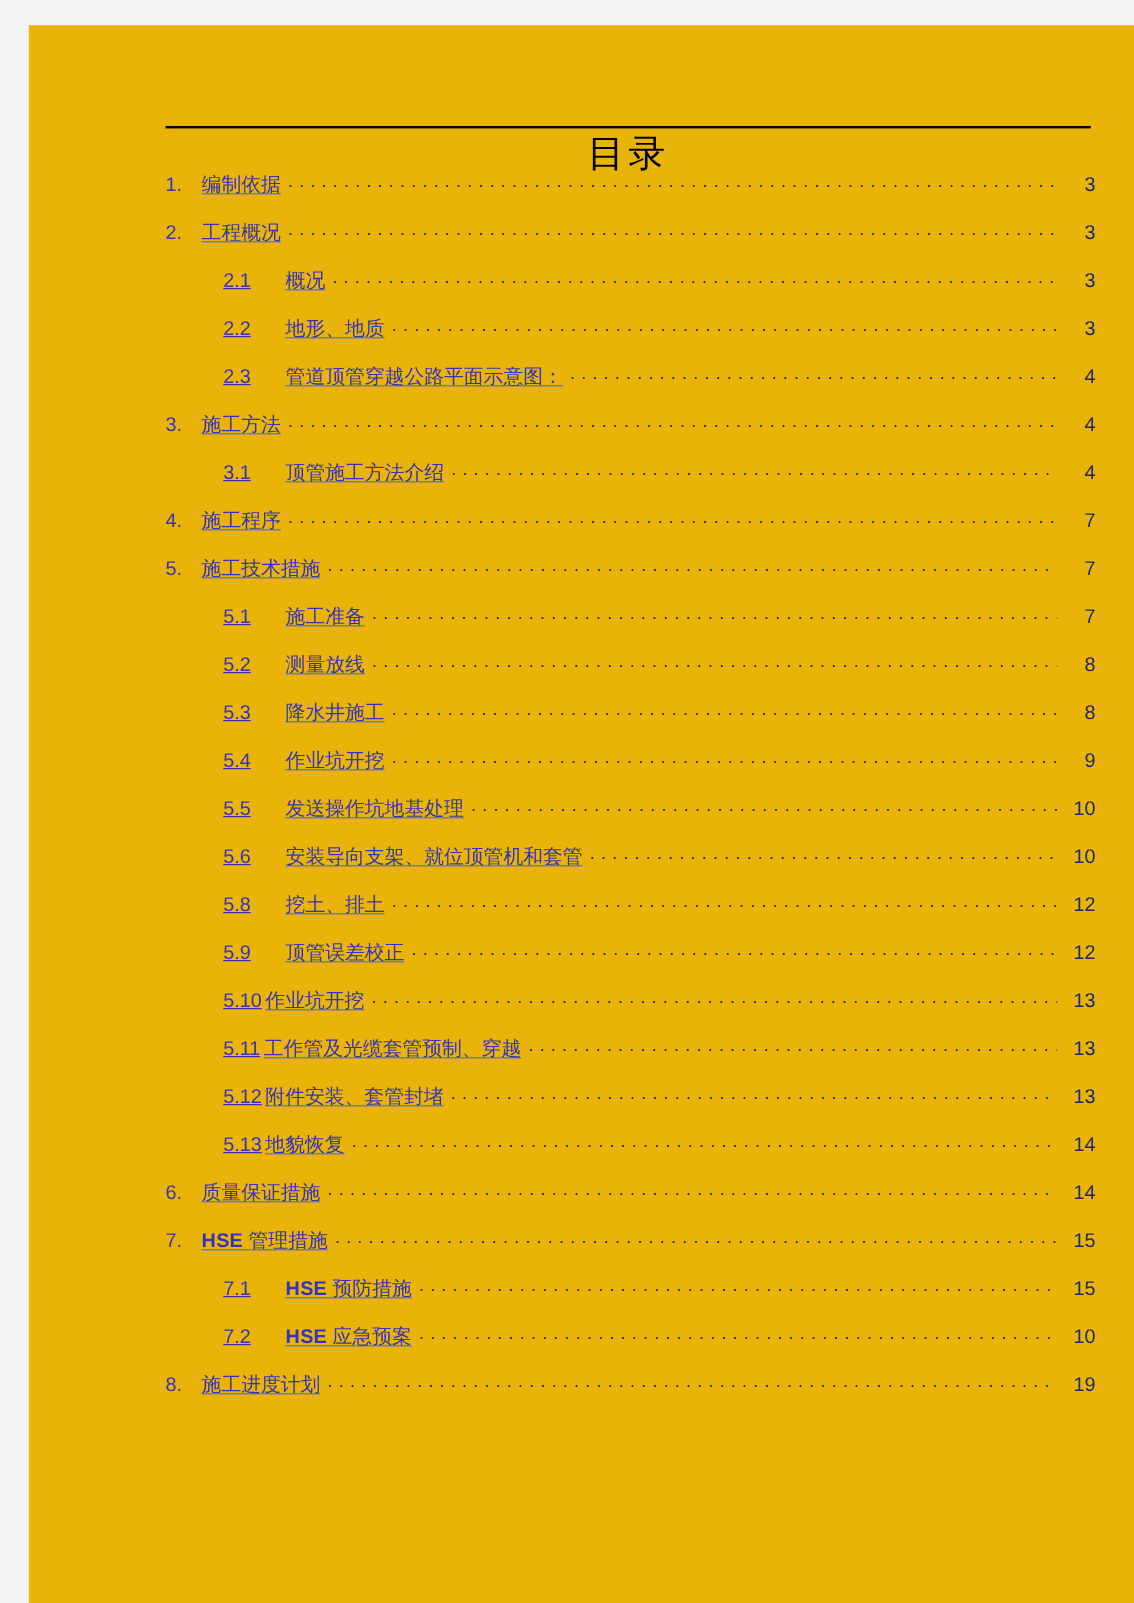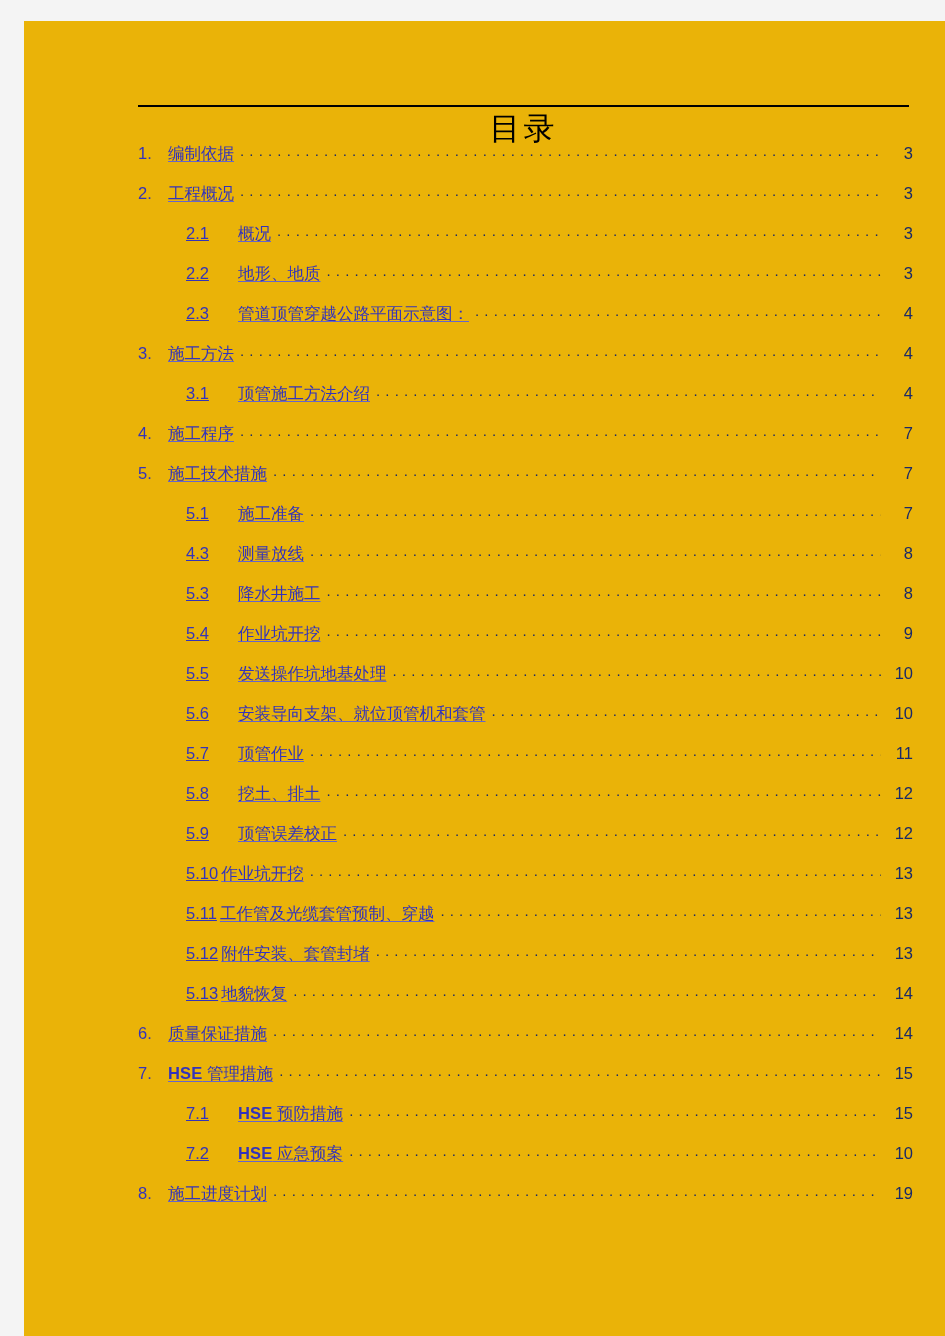--- a/index.html
+++ b/index.html
@@ -186,21 +186,21 @@
         <span class="leader"></span>
         <span class="pageno">7</span>
       </div>
       <div class="toc-row lvl2">
         <span class="num">5.1</span>
         <span class="label">施工准备</span>
         <span class="leader"></span>
         <span class="pageno">7</span>
       </div>
       <div class="toc-row lvl2">
-        <span class="num">4.3</span>
+        <span class="num">5.2</span>
         <span class="label">测量放线</span>
         <span class="leader"></span>
         <span class="pageno">8</span>
       </div>
       <div class="toc-row lvl2">
         <span class="num">5.3</span>
         <span class="label">降水井施工</span>
         <span class="leader"></span>
         <span class="pageno">8</span>
       </div>
@@ -216,26 +216,20 @@
         <span class="leader"></span>
         <span class="pageno">10</span>
       </div>
       <div class="toc-row lvl2">
         <span class="num">5.6</span>
         <span class="label">安装导向支架、就位顶管机和套管</span>
         <span class="leader"></span>
         <span class="pageno">10</span>
       </div>
       <div class="toc-row lvl2">
-        <span class="num">5.7</span>
-        <span class="label">顶管作业</span>
-        <span class="leader"></span>
-        <span class="pageno">11</span>
-      </div>
-      <div class="toc-row lvl2">
         <span class="num">5.8</span>
         <span class="label">挖土、排土</span>
         <span class="leader"></span>
         <span class="pageno">12</span>
       </div>
       <div class="toc-row lvl2">
         <span class="num">5.9</span>
         <span class="label">顶管误差校正</span>
         <span class="leader"></span>
         <span class="pageno">12</span>

